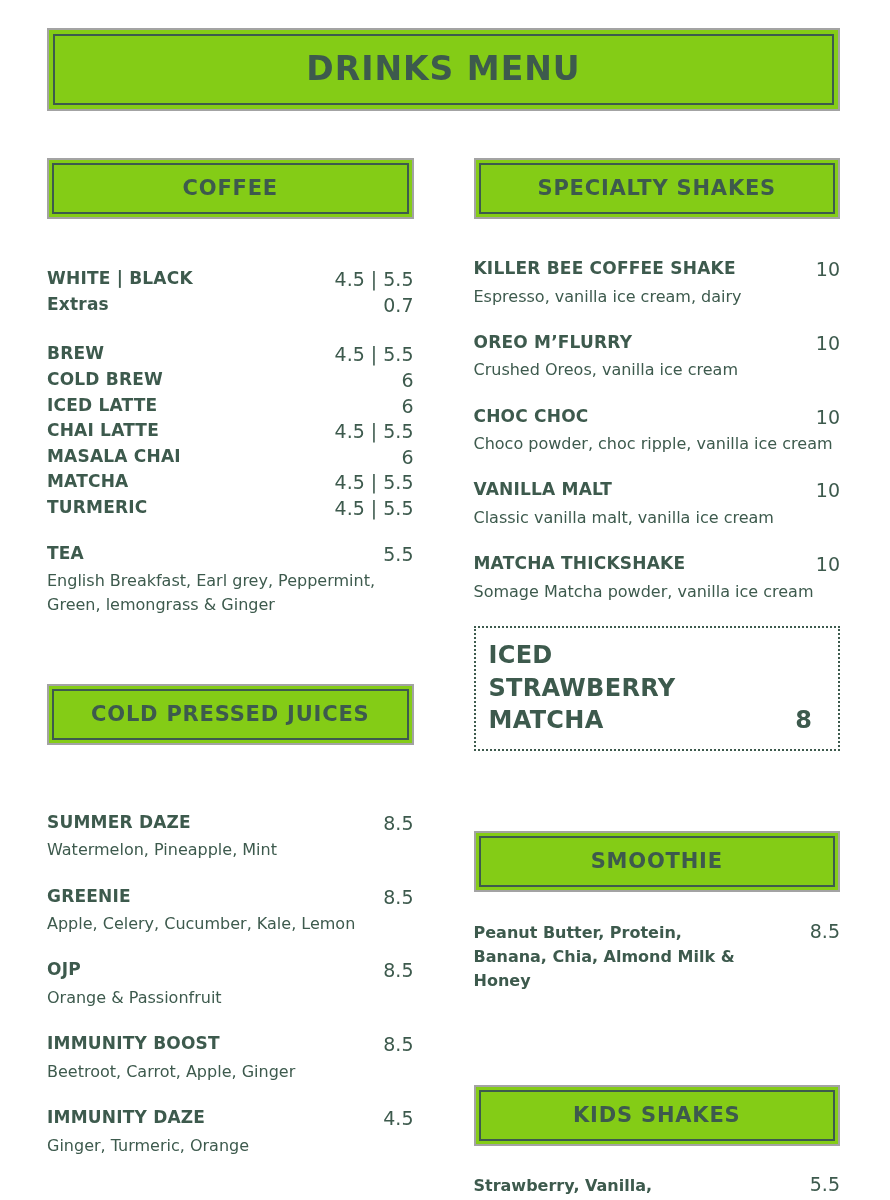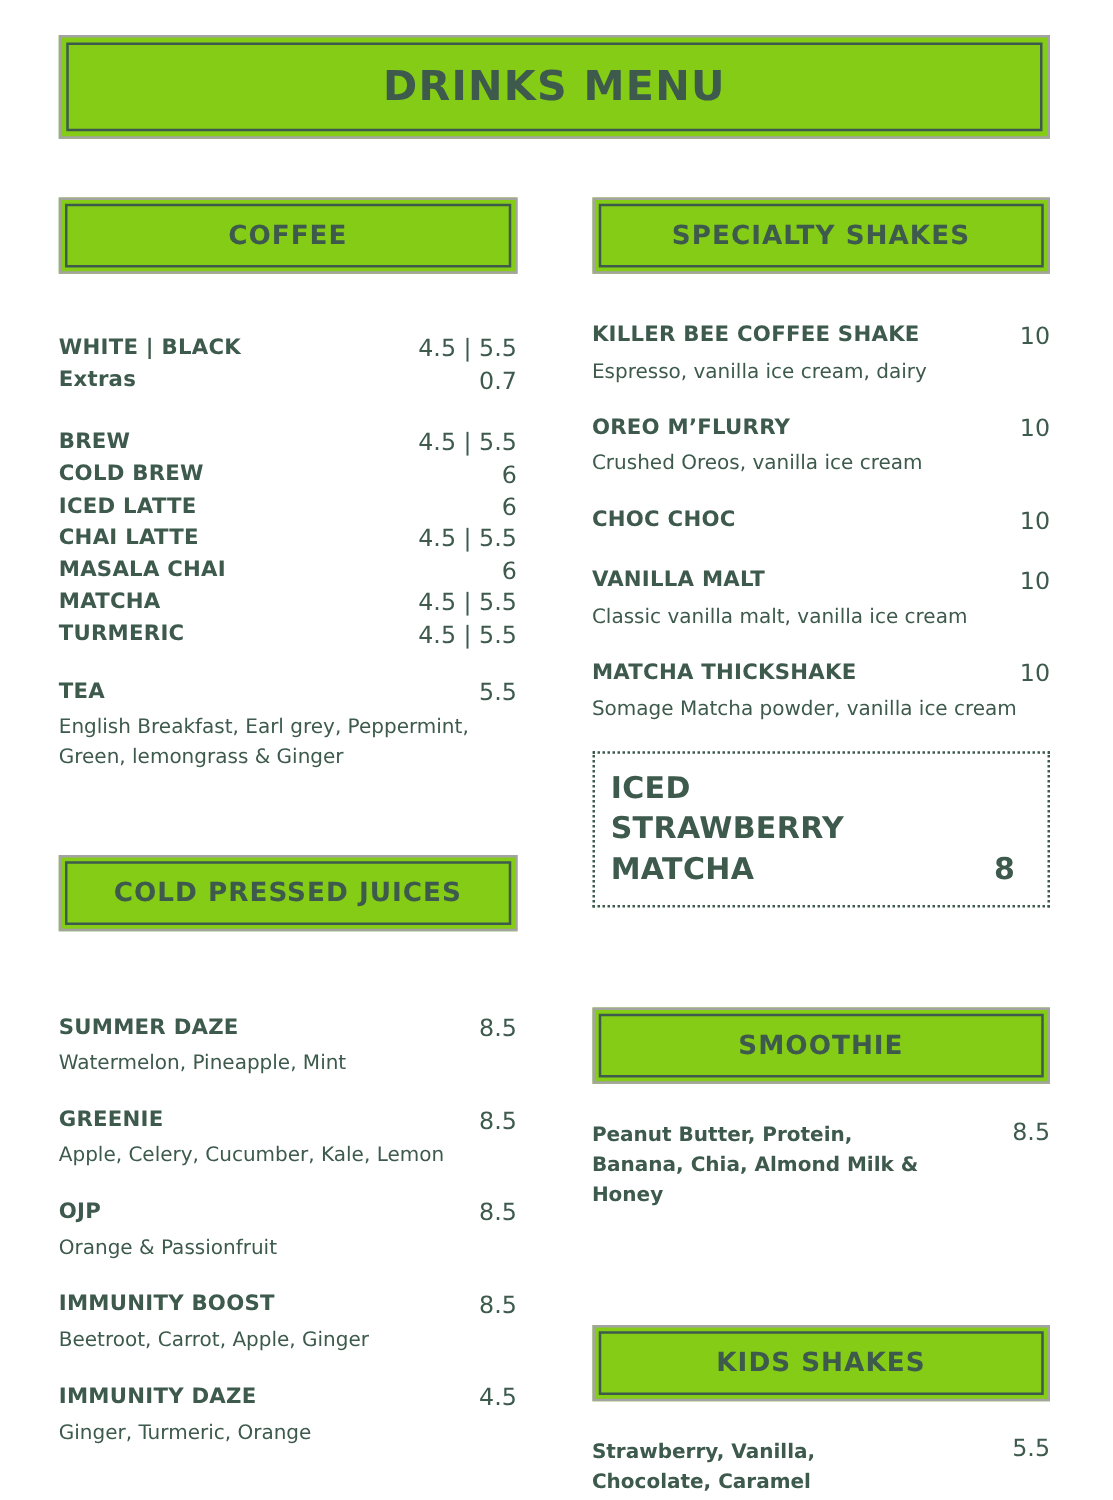--- a/index.html
+++ b/index.html
@@ -194,20 +194,21 @@
             <span class="nm">OREO M’FLURRY</span>
             <span class="pr">10</span>
           </div>
           <div class="desc">Crushed Oreos, vanilla ice cream</div>
         </div>
         <div class="item">
           <div class="row">
             <span class="nm">CHOC CHOC</span>
             <span class="pr">10</span>
           </div>
+          <div class="desc">Choco powder, choc ripple, vanilla ice cream</div>
         </div>
         <div class="item">
           <div class="row">
             <span class="nm">VANILLA MALT</span>
             <span class="pr">10</span>
           </div>
           <div class="desc">Classic vanilla malt, vanilla ice cream</div>
         </div>
         <div class="item">
           <div class="row">

